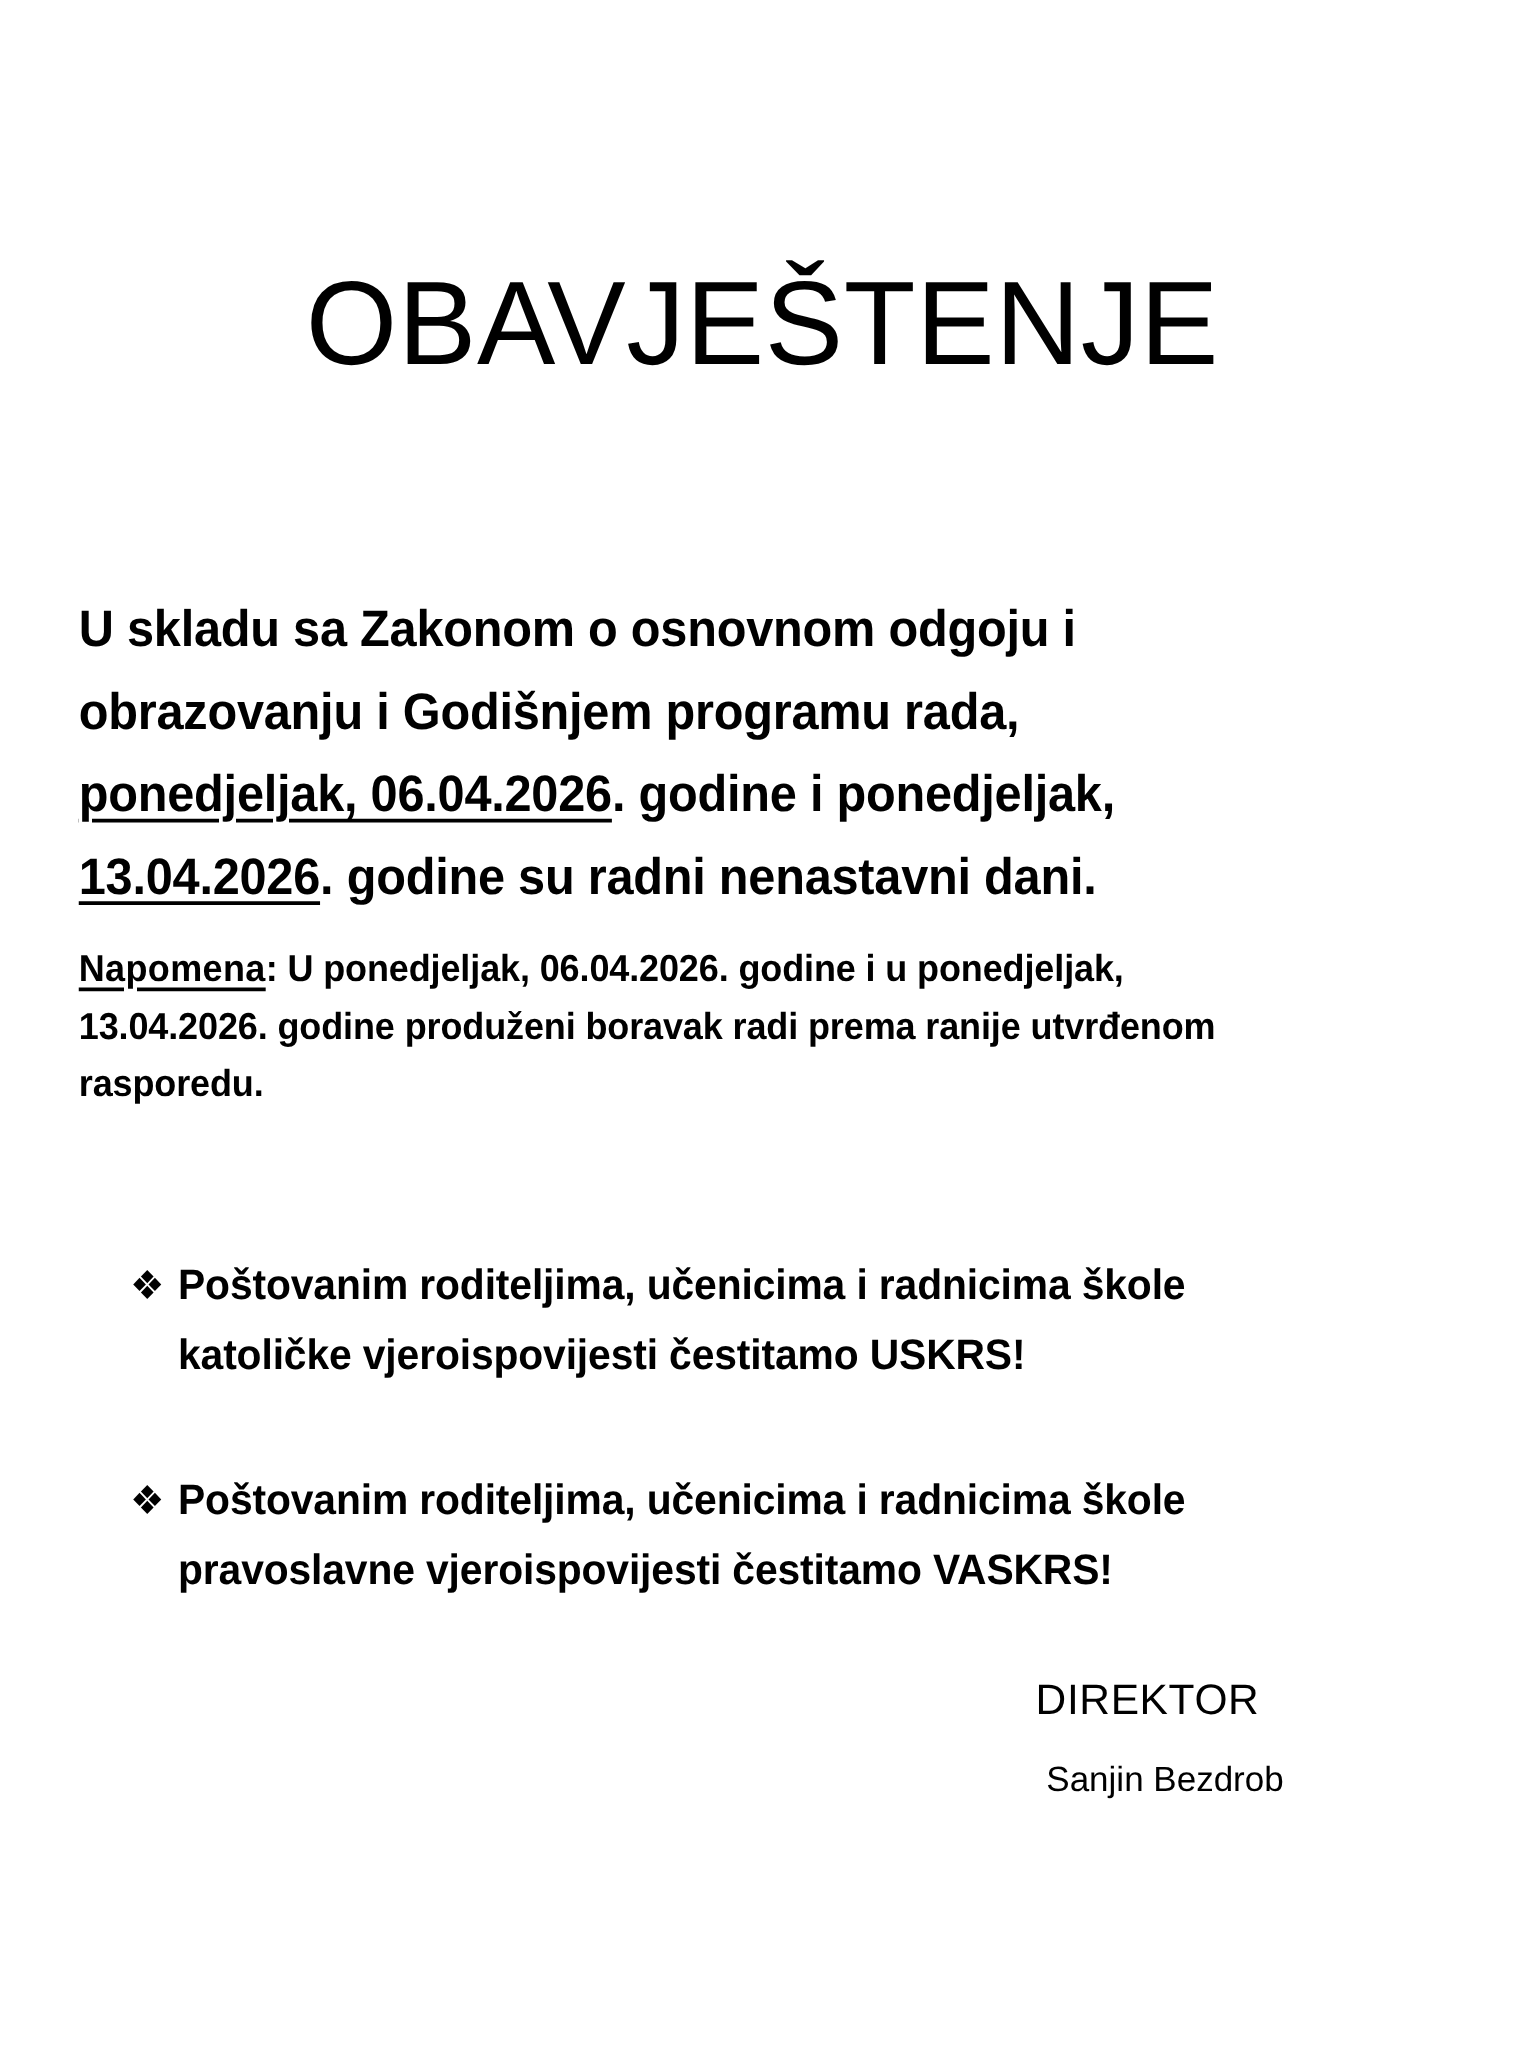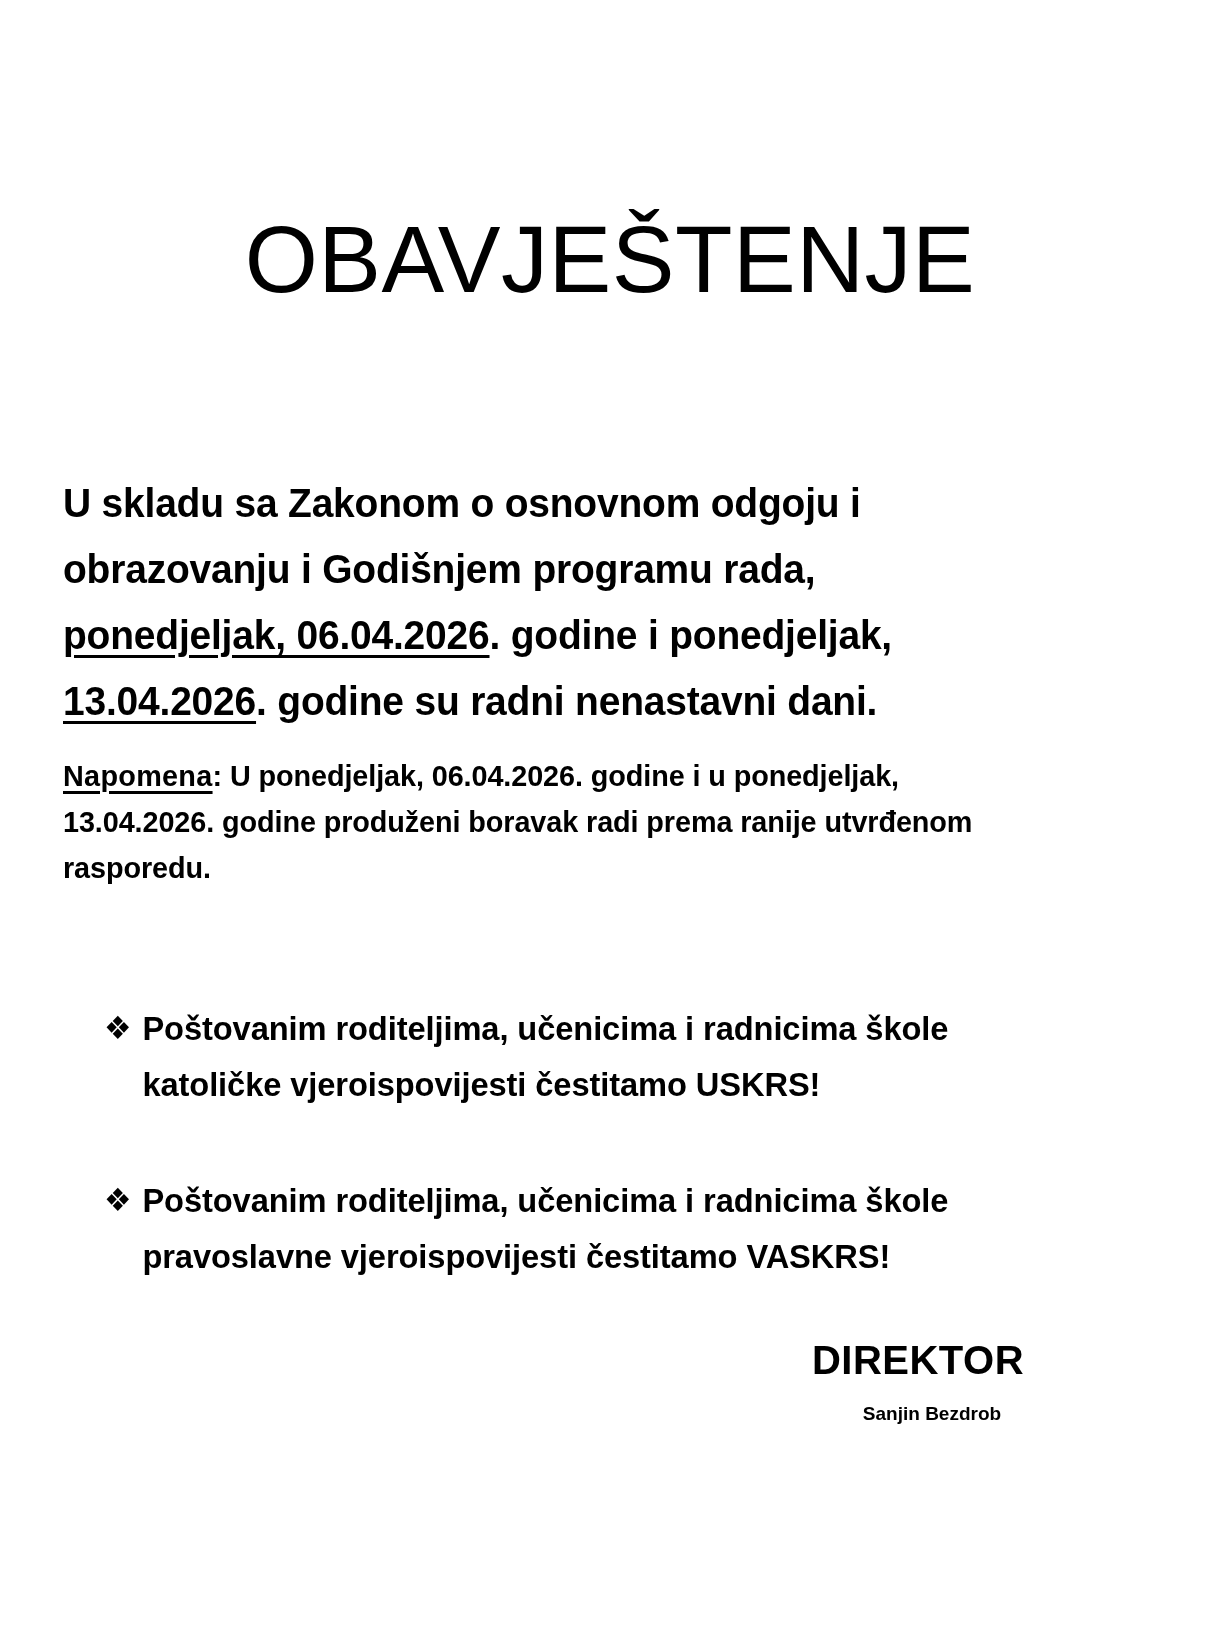--- a/index.html
+++ b/index.html
@@ -130,31 +130,31 @@
   
   .signature {
     position: absolute;
     right: 152px;
     top: 1336px;
     text-align: center;
     width: 300px;
   }
 
   .sig-role {
-    font-weight: 700;
-    font-size: 40px;
+    font-weight: 400;
+    font-size: 34px;
     line-height: 48px;
     letter-spacing: 0.5px;
   }
 
   .sig-name {
-    font-weight: 700;
-    font-size: 19px;
+    font-weight: 400;
+    font-size: 28px;
     line-height: 44px;
-    margin-top: 8px;
+    margin-top: 18px;
     margin-left: 28px;
     letter-spacing: 0px;
   }
 </style>
 </head>
 <body>
 
 <div class="page">
 
   <h1 class="doc-title">OBAVJEŠTENJE</h1>

